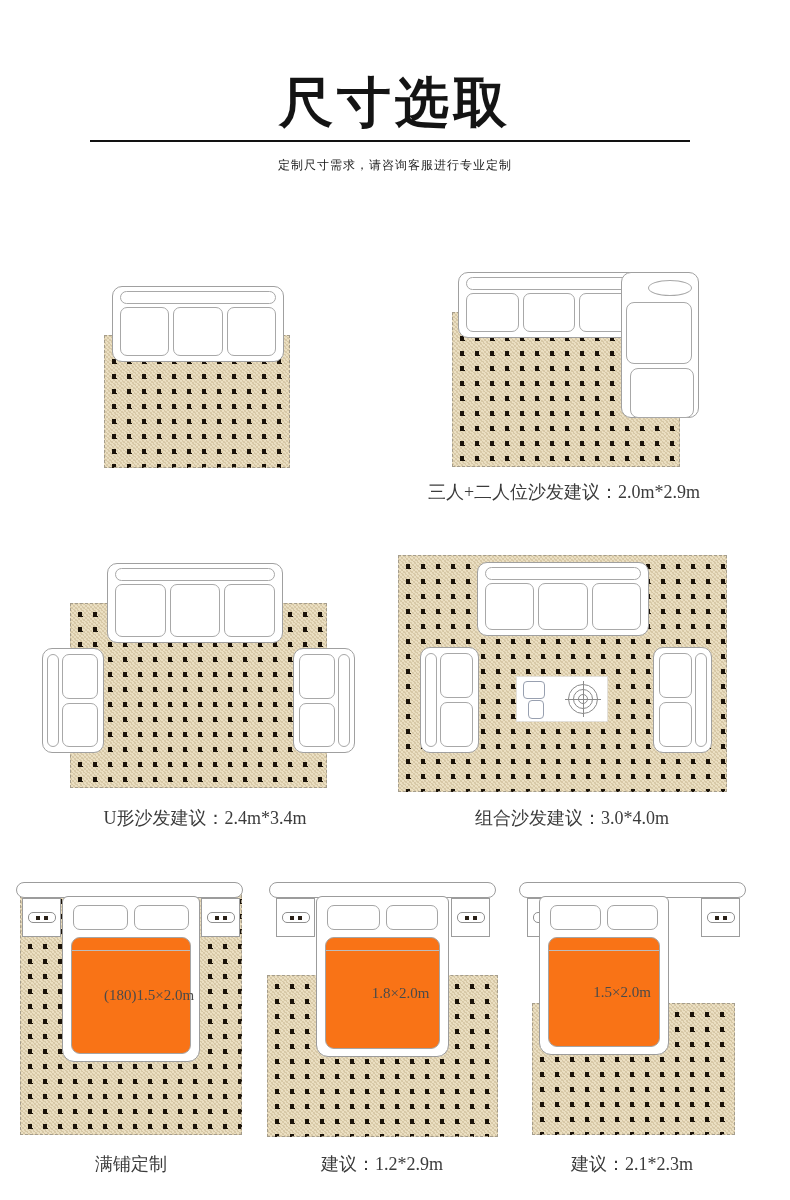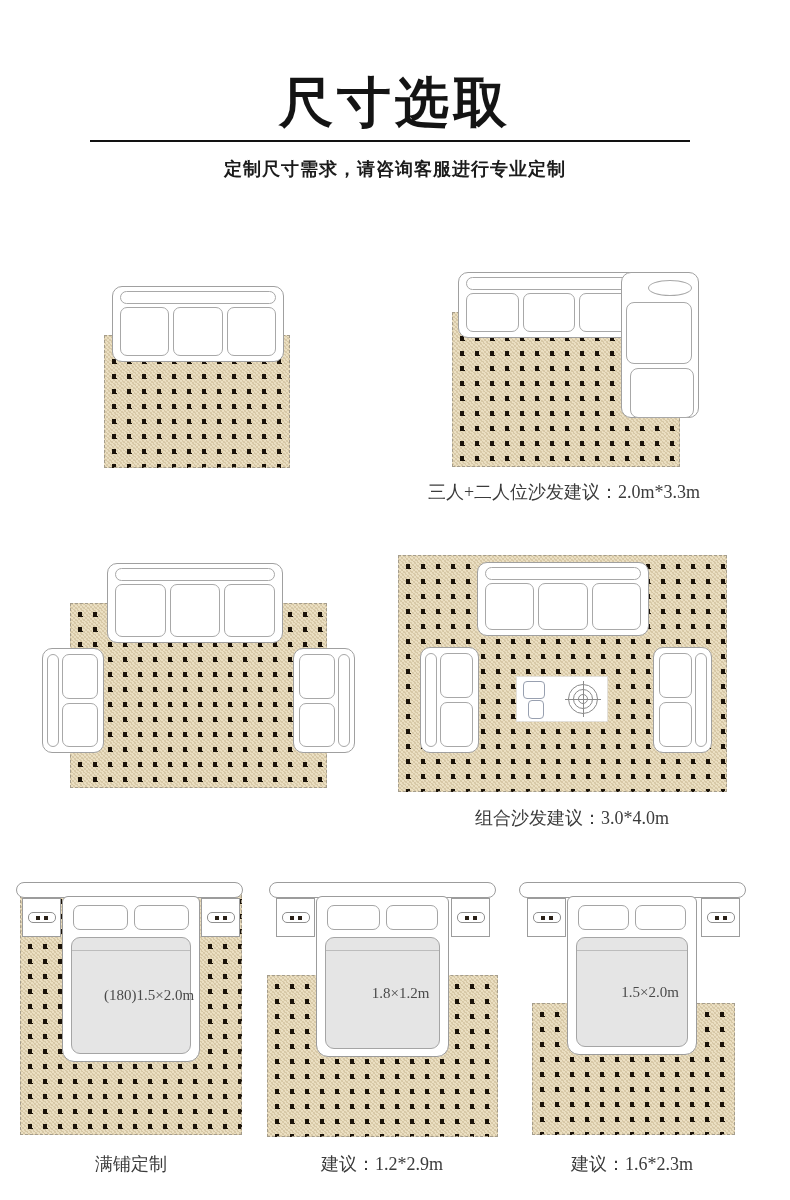--- a/index.html
+++ b/index.html
@@ -12,21 +12,21 @@
 
   
   .title {
     left:0; right:0; top:74px; text-align:center;
     font-size:54px; line-height:1.05; font-weight:900; color:#141414;
     letter-spacing:4px;
   }
   .hline { left:90px; top:140px; width:600px; height:2px; background:#121212; }
   .subtitle {
     left:0; right:0; top:157px; text-align:center;
-    font-size:18px; font-weight:700; color:#1b1b1b; letter-spacing:1px;
+    font-size:12px; font-weight:400; color:#1b1b1b; letter-spacing:1px;
   }
 
   
   .rug {
     border:1px dashed #a59d8c;
     background-color:#ebdfc2;
     background-image:
       conic-gradient(from 270deg at 4.5px 4.5px, #1a1209 0 90deg, rgba(0,0,0,0) 90deg),
       repeating-linear-gradient(45deg, rgba(163,138,94,.30) 0 1px, rgba(163,138,94,0) 1px 3px),
       repeating-linear-gradient(135deg, rgba(163,138,94,.22) 0 1px, rgba(163,138,94,0) 1px 3px);
@@ -64,21 +64,21 @@
   .target .vx { position:absolute; top:-3px; bottom:-3px; left:50%; border-left:1px solid #8a8a8a; }
 
   
   .headboard { background:#fff; border:1.4px solid #9c9c9c; border-radius:8px; }
   .nightstand { background:#fff; border:1.4px solid #9c9c9c; display:flex; align-items:center; justify-content:center; }
   .handle { width:26px; height:9px; border:1px solid #8f8f8f; border-radius:5px; display:flex; align-items:center; justify-content:center; gap:4px; }
   .handle i { width:4px; height:4px; background:#2a2118; display:block; }
   .bed { background:#fff; border:1.4px solid #9c9c9c; border-radius:6px 6px 12px 12px; }
   .pillow-row { position:absolute; top:8px; left:10px; right:10px; height:25px; display:flex; gap:6px; }
   .pillow { flex:1; border:1.3px solid #a5a5a5; border-radius:7px; background:#fff; }
-  .blanket { position:absolute; top:40px; left:8px; right:8px; bottom:7px; border:1.3px solid #a5a5a5; border-radius:9px; background:#e5e5e5; display:flex; align-items:center; justify-content:center;padding-left:36px; }
+  .blanket { position:absolute; top:40px; left:8px; right:8px; bottom:7px; border:1.3px solid #a5a5a5; border-radius:9px; background:#f97316; display:flex; align-items:center; justify-content:center;padding-left:36px; }
   .blanket::before { content:""; position:absolute; left:0; right:0; top:12px; border-top:1.2px solid #bcbcbc; }
   .bed-size { font-family:"Liberation Serif","DejaVu Serif",serif; font-size:15px; color:#4a4a4a; white-space:nowrap; }
 
   
   .dlabel {
     text-align:center; font-family:"Liberation Serif","DejaVu Serif",serif;
     font-size:18px; color:#3b3b3b; white-space:nowrap;
   }
 </style>
 </head>
@@ -107,21 +107,21 @@
       <div class="cushion"></div>
       <div class="cushion"></div>
       <div class="cushion"></div>
     </div>
   </div>
   <div class="abs chaise" style="left:621px; top:272px; width:78px; height:146px;">
     <div class="oval"></div>
     <div class="c1"></div>
     <div class="c2"></div>
   </div>
-  <div class="abs dlabel" style="left:418px; top:480px; width:292px;">三人+二人位沙发建议：2.0m*3.3m</div>
+  <div class="abs dlabel" style="left:418px; top:480px; width:292px;">三人+二人位沙发建议：2.0m*2.9m</div>
 
   <div class="abs rug" style="left:70px; top:603px; width:257px; height:185px;"></div>
   <div class="abs shell sofa-h" style="left:107px; top:563px; width:176px; height:80px;">
     <div class="rail"></div>
     <div class="cush-row">
       <div class="cushion"></div>
       <div class="cushion"></div>
       <div class="cushion"></div>
     </div>
   </div>
@@ -132,20 +132,21 @@
       <div class="cushion"></div>
     </div>
   </div>
   <div class="abs shell sofa-v right" style="left:293px; top:648px; width:62px; height:105px;">
     <div class="rail-v"></div>
     <div class="cush-col">
       <div class="cushion"></div>
       <div class="cushion"></div>
     </div>
   </div>
+  <div class="abs dlabel" style="left:60px; top:806px; width:290px;">U形沙发建议：2.4m*3.4m</div>
 
   <div class="abs rug" style="left:398px; top:555px; width:329px; height:237px;"></div>
   <div class="abs shell sofa-h" style="left:477px; top:562px; width:172px; height:74px;">
     <div class="rail"></div>
     <div class="cush-row">
       <div class="cushion"></div>
       <div class="cushion"></div>
       <div class="cushion"></div>
     </div>
   </div>
@@ -214,43 +215,43 @@
         <i></i>
         <i></i>
       </div>
   </div>
   <div class="abs bed" style="left:316px; top:896px; width:133px; height:161px;">
     <div class="pillow-row">
       <div class="pillow"></div>
       <div class="pillow"></div>
     </div>
     <div class="blanket">
-      <span class="bed-size">1.8×1.2m</span>
+      <span class="bed-size">1.8×2.0m</span>
     </div>
   </div>
   <div class="abs dlabel" style="left:282px; top:1152px; width:200px;">建议：1.2*2.9m</div>
 
   <div class="abs rug" style="left:532px; top:1003px; width:203px; height:132px;"></div>
   <div class="abs headboard" style="left:519px; top:882px; width:227px; height:16px;"></div>
   <div class="abs nightstand" style="left:527px; top:898px; width:39px; height:39px;">
     <div class="handle">
         <i></i>
         <i></i>
       </div>
   </div>
   <div class="abs nightstand" style="left:701px; top:898px; width:39px; height:39px;">
     <div class="handle">
         <i></i>
         <i></i>
       </div>
   </div>
-  <div class="abs bed" style="left:567px; top:896px; width:130px; height:159px;">
+  <div class="abs bed" style="left:539px; top:896px; width:130px; height:159px;">
     <div class="pillow-row">
       <div class="pillow"></div>
       <div class="pillow"></div>
     </div>
     <div class="blanket">
       <span class="bed-size">1.5×2.0m</span>
     </div>
   </div>
-  <div class="abs dlabel" style="left:532px; top:1152px; width:200px;">建议：1.6*2.3m</div>
+  <div class="abs dlabel" style="left:532px; top:1152px; width:200px;">建议：2.1*2.3m</div>
 
 </div>
 
 </body></html>

